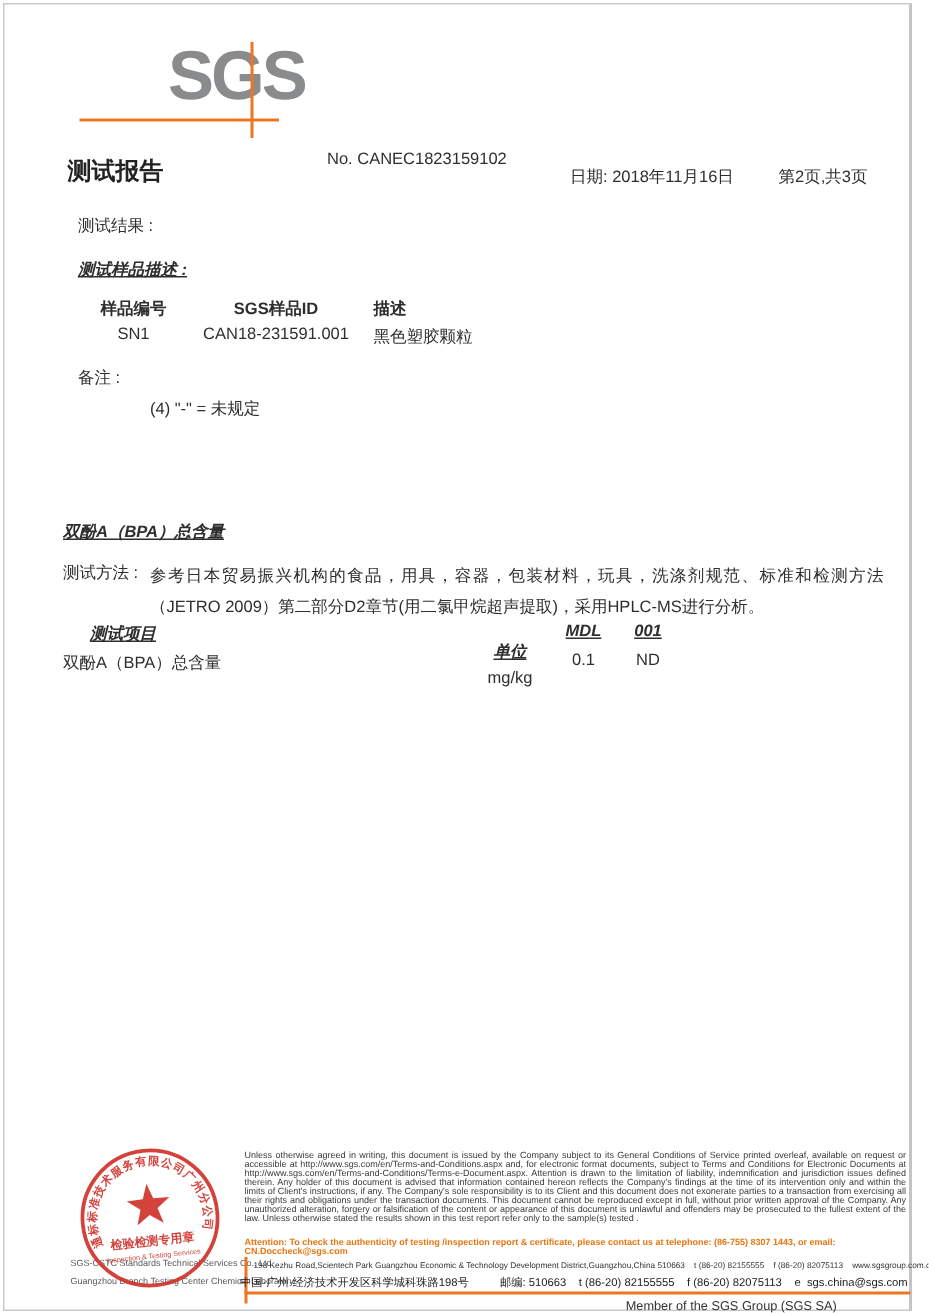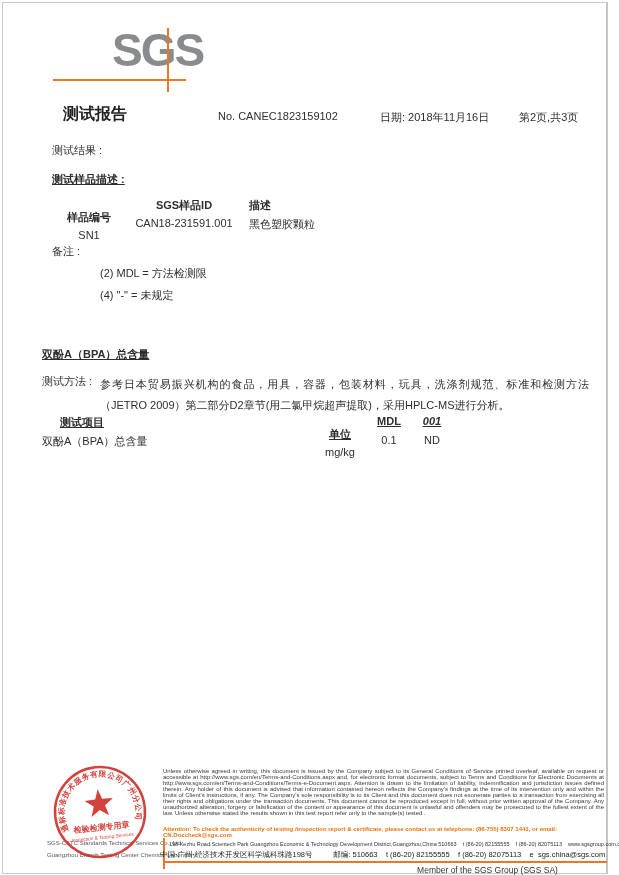--- a/index.html
+++ b/index.html
@@ -15,30 +15,30 @@
     pointer-events:none;
   }
   
   .logo-text{
     left:71px;top:27px;font-size:46px;font-weight:bold;color:#8a8b8d;
     letter-spacing:-2px;line-height:1;margin-left:41px;
   }
   .logo-hline{left:53px;top:79px;width:133px;height:2px;background:#ee7623;}
   .logo-vline{left:167px;top:28px;width:2px;height:64px;background:#ee7623;}
   
-  .doc-title{left:63px;top:104px;font-size:16px;font-weight:bold;color:#222;}
-  .report-no{left:218px;top:110px;font-size:11px;}
+  .doc-title{left:45px;top:104px;font-size:16px;font-weight:bold;color:#222;}
+  .report-no{left:218px;top:100px;font-size:11px;}
   .report-date{left:380px;top:110px;font-size:11px;}
   .page-info{left:519px;top:110px;font-size:11px;text-align:right;}
   .label{font-size:11px;color:#2e2e2e;}
   .bold{font-weight:bold;}
-  .uline{text-decoration:underline;}
+  .uline{text-decoration:underline;font-style:italic;}
   .center{text-align:center;}
   
-  .st-col1{left:50px;width:78px;margin-top:12px;}
+  .st-col1{left:50px;width:78px;}
   .st-col2{left:133px;width:102px;}
   .st-col3{left:249px;}
   
   .note-line{font-size:11px;line-height:22px;}
   
   .method-text{left:100px;top:374px;width:489px;font-size:11px;line-height:21px;text-align:justify;}
   
   .rt-col2{left:318px;width:44px;margin-top:12px;}
   .rt-col3{left:368px;width:42px;}
   .rt-col4{left:412px;width:40px;}
@@ -75,21 +75,20 @@
 
 <div class="abs label bold center st-col1" style="top:198px;">样品编号</div>
 <div class="abs label bold center st-col2" style="top:198px;">SGS样品ID</div>
 <div class="abs label bold st-col3" style="top:198px;">描述</div>
 <div class="abs label center st-col1" style="top:217px;">SN1</div>
 <div class="abs label center st-col2" style="top:217px;">CAN18-231591.001</div>
 <div class="abs label st-col3" style="top:217px;">黑色塑胶颗粒</div>
 
 <div class="abs label" style="left:52px;top:244px;">备注 :</div>
 <div class="abs" style="left:100px;top:262px;">
-  <div class="note-line">(2) MDL = 方法检测限</div>
   <div class="note-line">(4) "-" = 未规定</div>
 </div>
 
 <div class="abs label bold uline" style="left:42px;top:347px;">双酚A（BPA）总含量</div>
 <div class="abs label" style="left:42px;top:374px;">测试方法 :</div>
 <div class="abs method-text">参考日本贸易振兴机构的食品，用具，容器，包装材料，玩具，洗涤剂规范、标准和检测方法（JETRO 2009）第二部分D2章节(用二氯甲烷超声提取)，采用HPLC-MS进行分析。</div>
 
 <div class="abs label bold uline" style="left:60px;top:415px;">测试项目</div>
 <div class="abs label bold uline center rt-col2" style="top:415px;">单位</div>
 <div class="abs label bold uline center rt-col3" style="top:415px;">MDL</div>

